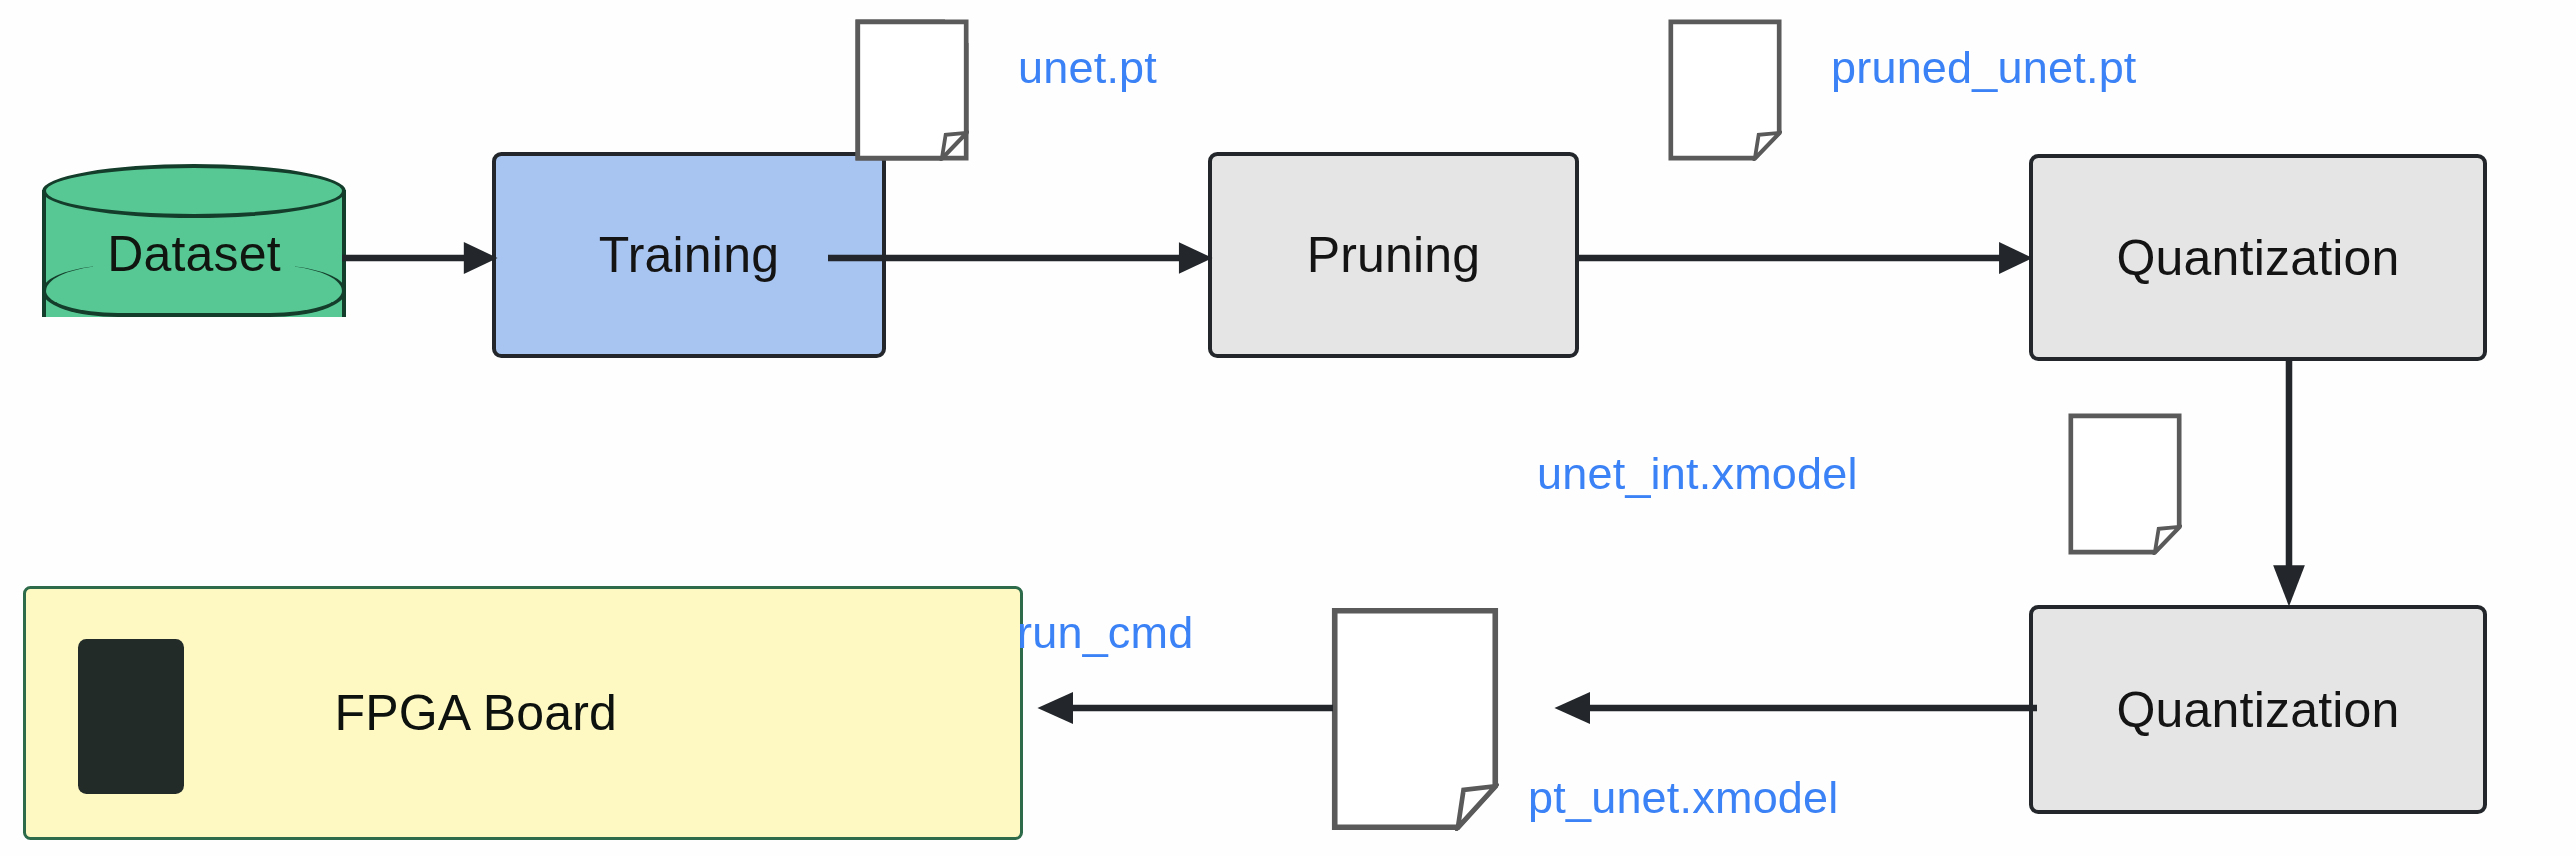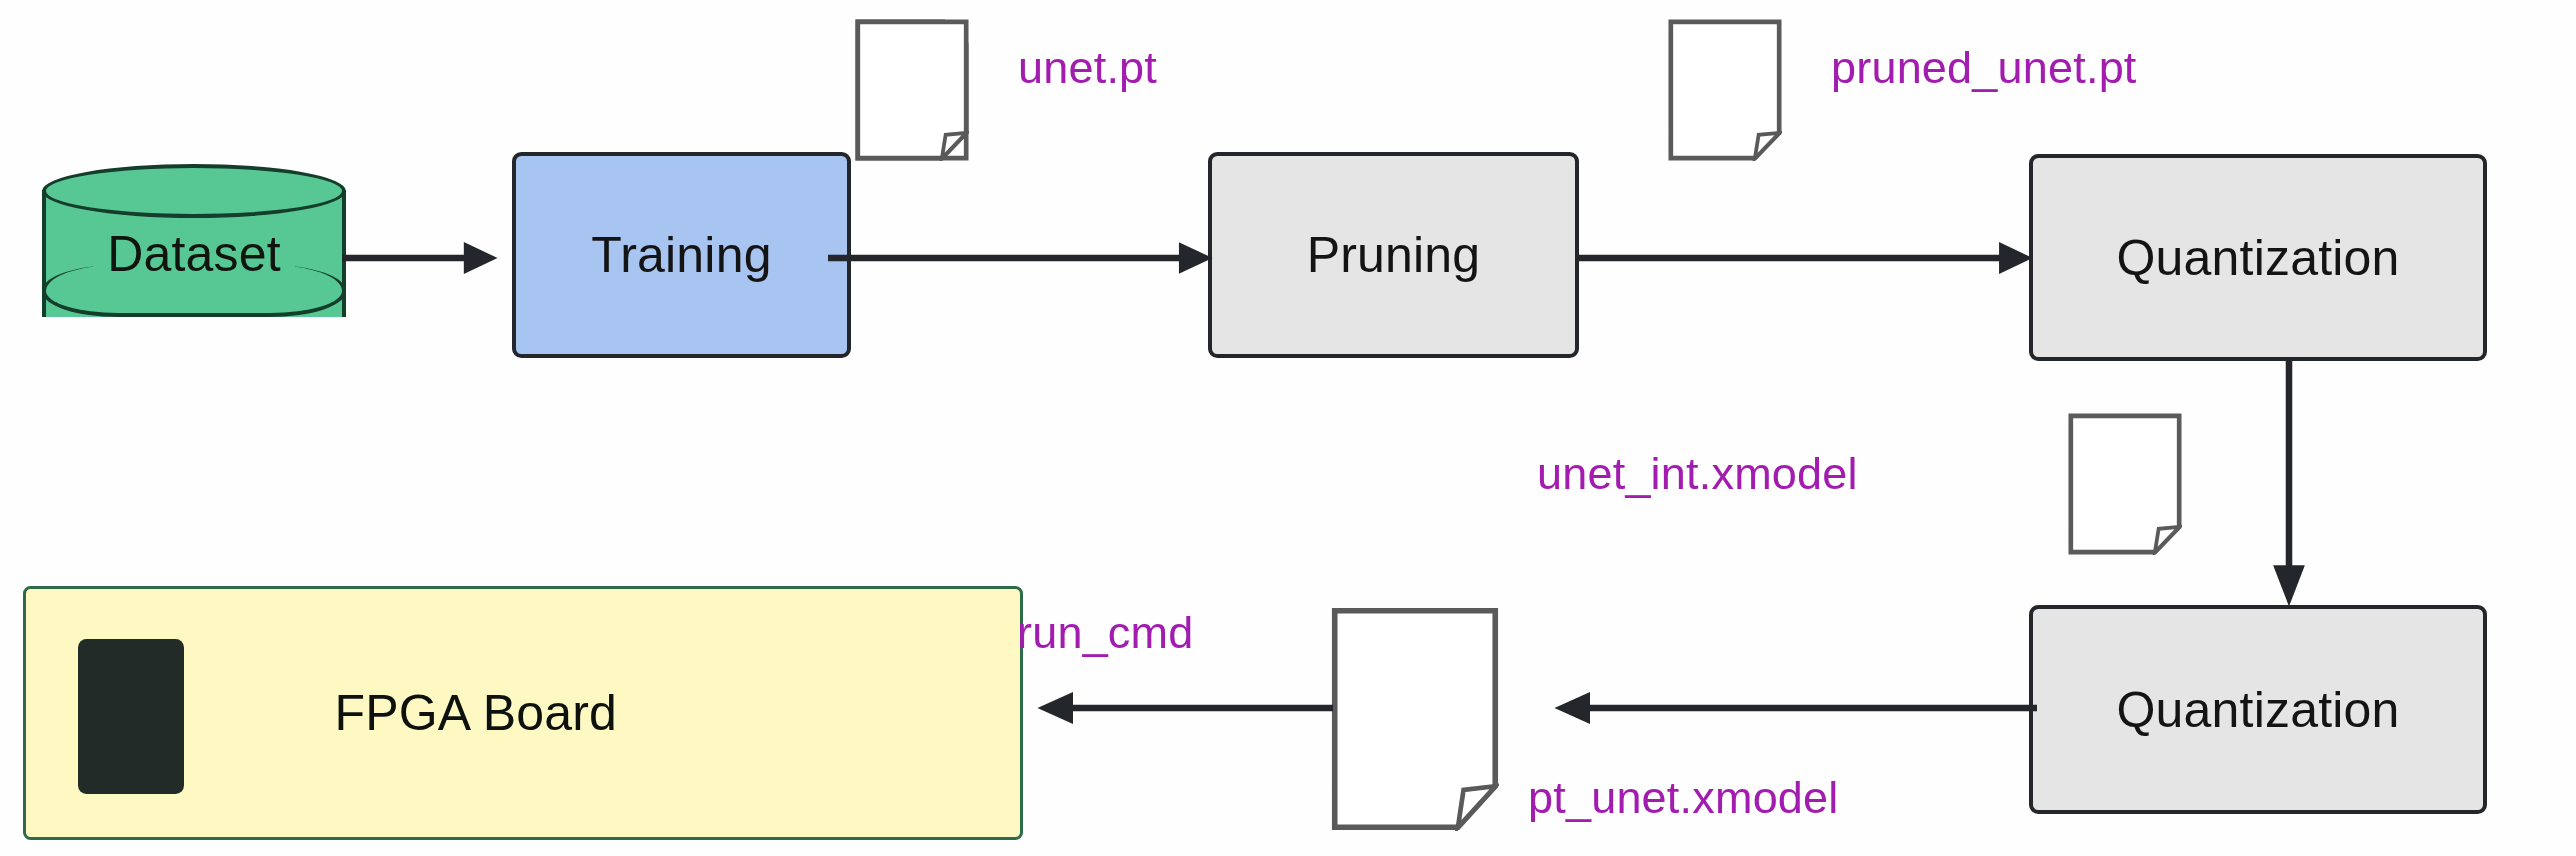--- a/index.html
+++ b/index.html
@@ -78,21 +78,21 @@
   }
   
   .proc-box {
     border: 4.7px solid #23272B;
     border-radius: 9.3px;
     font-size: 50px;
   }
   .proc-box.blue { background: #A8C4F0; }
   .proc-box.grey { background: #e5e5e5; }
 
-  #training-node  { left: 492px;  top: 152px; width: 339px; height: 206px; margin-left: 20px; }
+  #training-node  { left: 492px;  top: 152px; width: 394px; height: 206px; }
   #pruning-node   { left: 1208px; top: 152px; width: 371px; height: 206px; }
   #quant1-node    { left: 2029px; top: 154px; width: 458px; height: 207px; }
   #quant2-node    { left: 2029px; top: 605px; width: 458px; height: 209px; }
 
   
   #fpga-node {
     left: 23.4px;
     top: 586px;
     width: 1000px;
     height: 254px;
@@ -121,21 +121,21 @@
   
   .doc-icon {
     position: absolute;
   }
   .doc-icon svg { display: block; }
 
   
   .flabel {
     position: absolute;
     font-size: 45px;
-    color: #a21caf;
+    color: #3b82f6;
     white-space: nowrap;
     letter-spacing: 0.2px;
   }
   
   .edge {
     position: absolute;
   }
   .edge svg { display: block; overflow: visible; }
 </style>
 </head>

